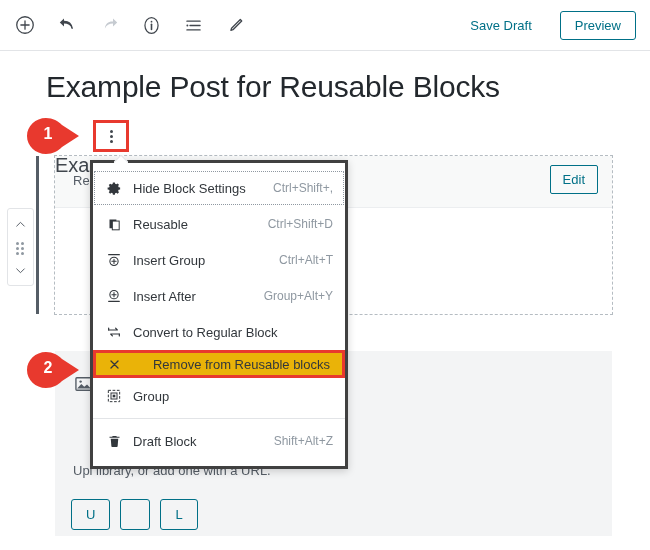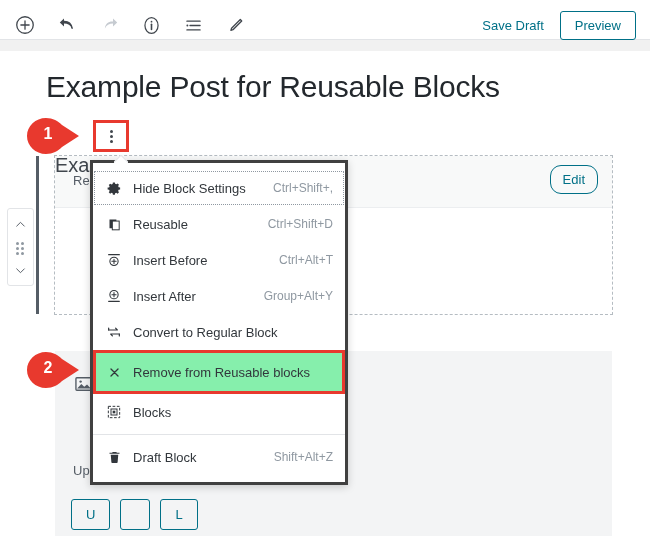--- a/index.html
+++ b/index.html
@@ -20,21 +20,21 @@
     width: 650px;
     height: 550px;
     background: #f1f1f1;
   }
 
   
   .topbar {
     position: absolute;
     left: 0; top: 0;
     width: 650px;
-    height: 40px;
+    height: 51px;
     background: #ffffff;
     border-bottom: 1px solid #e2e4e7;
     box-sizing: border-box;
   }
   .tb-left {
     position: absolute;
     left: 10px; top: 0;
     height: 50px;
     display: flex;
     align-items: center;
@@ -73,20 +73,21 @@
   }
   .outline-btn {
     border: 1px solid #007087;
     border-radius: 3px;
     background: transparent;
     color: #007087;
     font-size: 13px;
     font-family: "Liberation Sans", sans-serif;
     padding: 6px 14px;
     cursor: pointer;
+    margin-left: 12px;
   }
 
   
   .canvas {
     position: absolute;
     left: 0; top: 51px;
     width: 650px;
     height: 499px;
     background: #ffffff;
     overflow: hidden;
@@ -125,21 +126,21 @@
     position: absolute;
     left: 18px; top: 17px;
     font-size: 13px;
     color: #555d66;
     white-space: nowrap;
   }
   .edit-btn {
     position: absolute;
     right: 14px; top: 9px;
     border: 1px solid #007087;
-    border-radius: 11px;
+    border-radius: 2px;
     background: transparent;
     color: #007087;
     font-size: 13px;
     font-family: "Liberation Sans", sans-serif;
     padding: 6px 12px;
     cursor: pointer;
   }
   .reusable-body-text {
     position: absolute;
     left: 55px; top: 103px;
@@ -304,23 +305,24 @@
     font-size: 12px;
     color: #8f98a1;
     white-space: nowrap;
   }
   .menu-item.focused {
     outline: 1px dotted #8f98a1;
     outline-offset: -2px;
   }
   .menu-item.highlighted {
     border: 3px solid #e8392e;
-    height: 44px;
+    height: 28px;
     padding-left: 7px;
-    background: #86efac;
+    background: #eab308;
+    text-align: right;
   }
   .menu-item.highlighted .mi-label { font-size: 13px; }
 
   
   .badge {
     position: absolute;
     width: 56px;
     height: 40px;
     z-index: 60;
   }
@@ -485,21 +487,21 @@
       </div>
 
       <div class="menu-item">
         <span class="mi-icon">
           <svg width="16" height="16" viewBox="0 0 24 24" fill="none" stroke="currentColor" stroke-width="1.6">
             <path d="M4 4h16" stroke-linecap="round" stroke-width="1.8"></path>
             <circle cx="12" cy="14" r="6.2"></circle>
             <path d="M12 10.8v6.4M8.8 14h6.4" stroke-linecap="round" stroke-width="1.6"></path>
           </svg>
         </span>
-        <span class="mi-label">Insert Before</span>
+        <span class="mi-label">Insert Group</span>
         <span class="mi-short">Ctrl+Alt+T</span>
       </div>
 
       <div class="menu-item">
         <span class="mi-icon">
           <svg width="16" height="16" viewBox="0 0 24 24" fill="none" stroke="currentColor" stroke-width="1.6">
             <circle cx="12" cy="10" r="6.2"></circle>
             <path d="M12 6.8v6.4M8.8 10h6.4" stroke-linecap="round" stroke-width="1.6"></path>
             <path d="M4 20h16" stroke-linecap="round" stroke-width="1.8"></path>
           </svg>
@@ -530,21 +532,21 @@
       </div>
 
       <div class="menu-item">
         <span class="mi-icon">
           <svg width="16" height="16" viewBox="0 0 24 24" fill="none" stroke="currentColor" stroke-width="1.5">
             <rect x="3.5" y="3.5" width="17" height="17" stroke-dasharray="4 2.4"></rect>
             <rect x="7.5" y="7.5" width="9" height="9"></rect>
             <path d="M10 10h4v4h-4z" fill="currentColor" stroke="none"></path>
           </svg>
         </span>
-        <span class="mi-label">Blocks</span>
+        <span class="mi-label">Group</span>
         <span class="mi-short"></span>
       </div>
 
     </div>
 
     <div class="menu-sep"></div>
 
     <div class="menu-group">
       <div class="menu-item">
         <span class="mi-icon">

